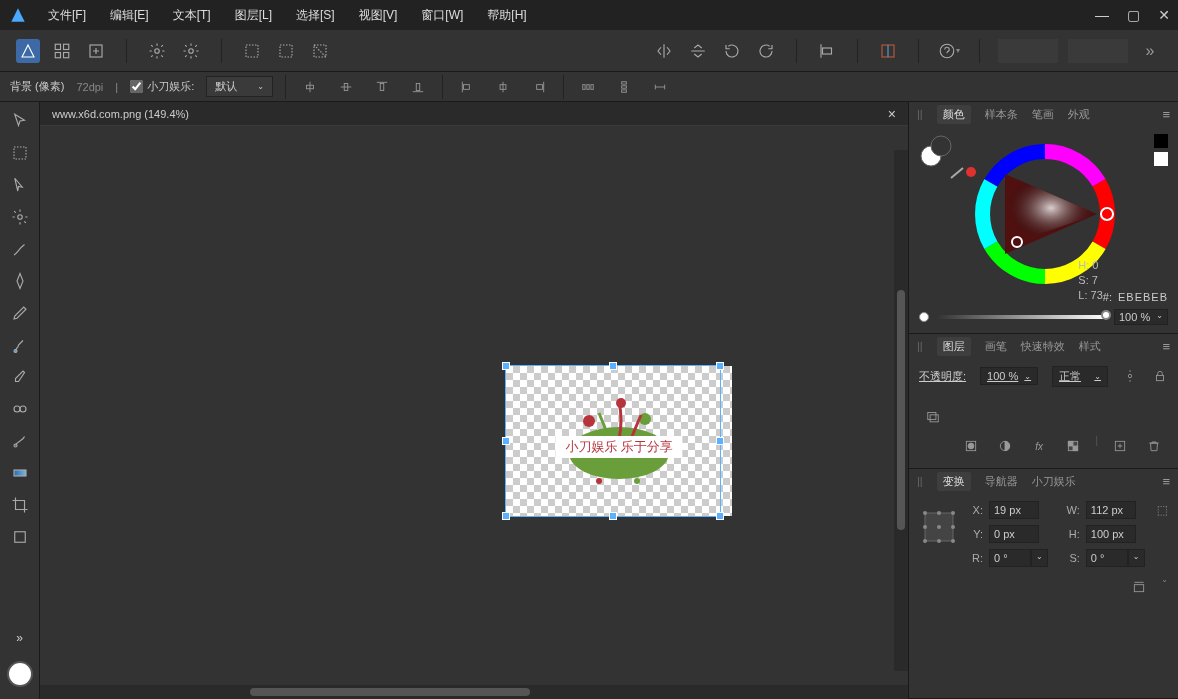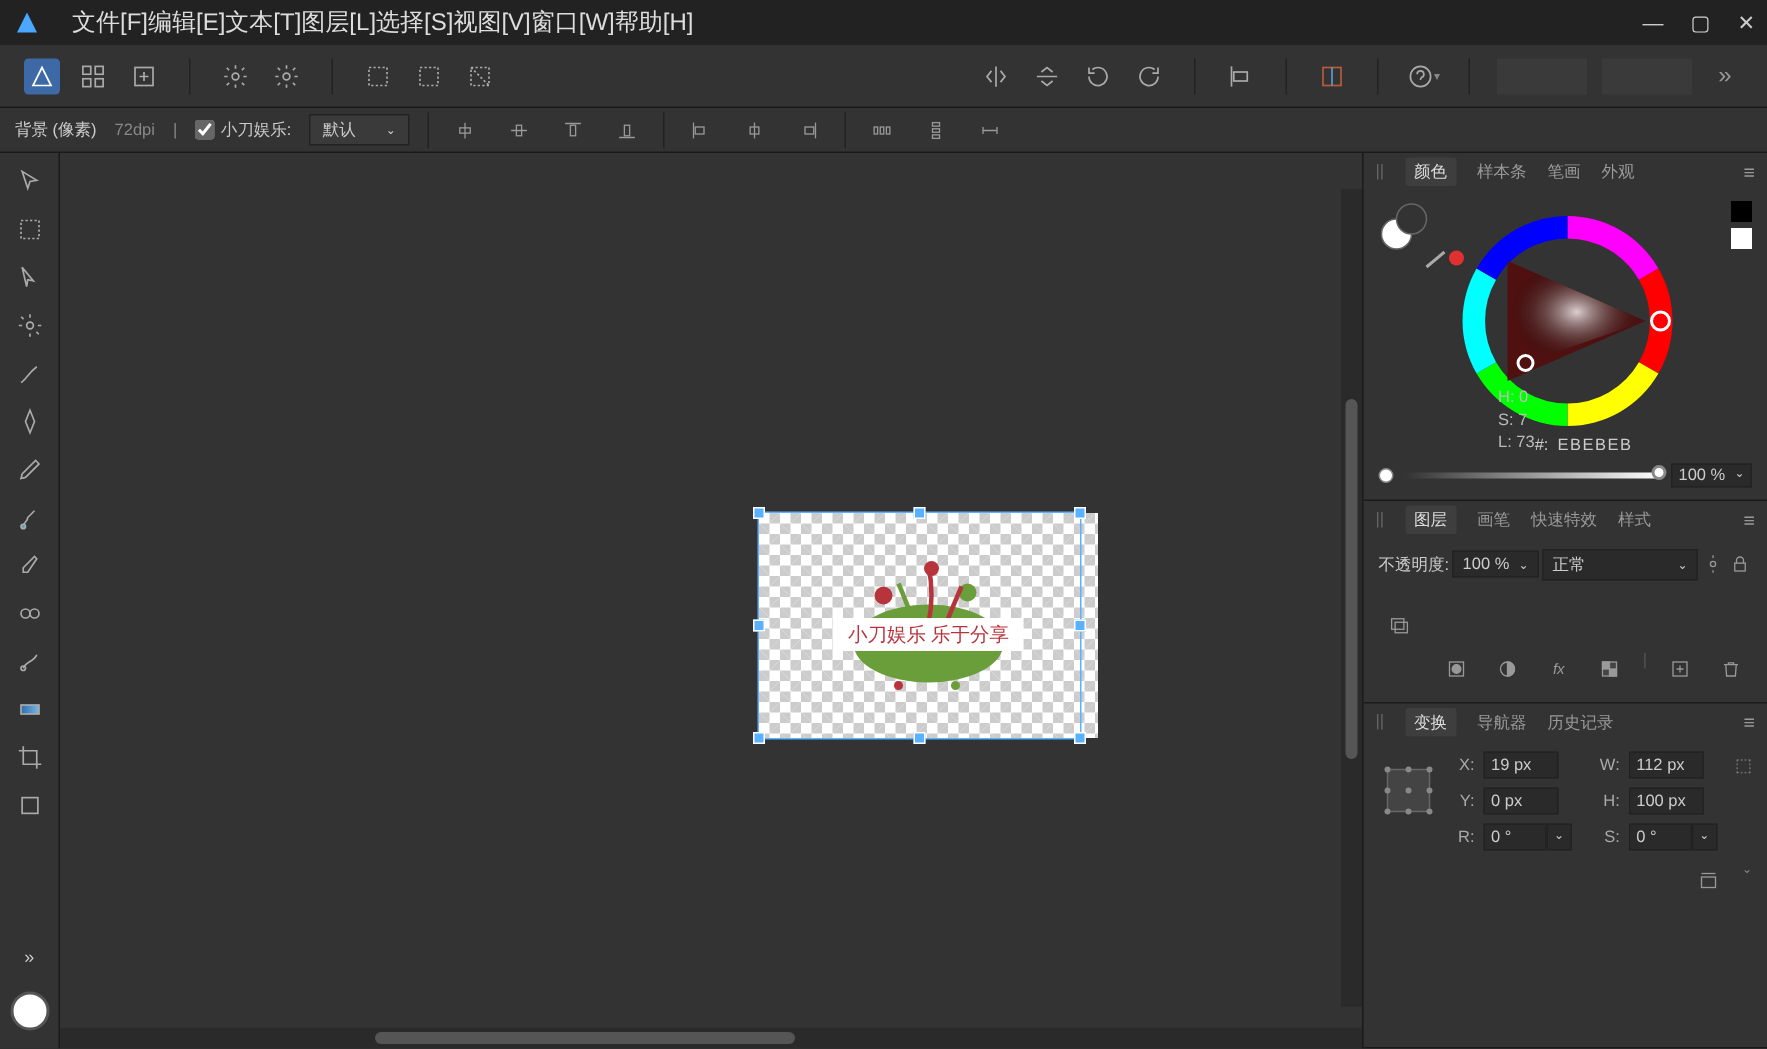--- a/index.html
+++ b/index.html
@@ -1,20 +1,20 @@
 <!DOCTYPE html>
 <html><head>
 <meta charset="utf-8">
 <style>
 * { margin: 0; padding: 0; box-sizing: border-box; font-family: "Microsoft YaHei", sans-serif; }
 body { background: #333333; color: #ccc; overflow: hidden; width: 1178px; height: 699px; position: relative; }
 
 .titlebar { height: 30px; background: #222; display: flex; align-items: center; padding: 0 8px; }
 .logo { width: 20px; height: 20px; margin-right: 20px; }
-.menubar { display: flex; flex: 1; font-size: 16px; }
+.menubar { display: flex; gap: 24px; flex: 1; font-size: 12px; }
 .menubar span { cursor: pointer; color: #ddd; }
 .window-ctrl { display: flex; gap: 18px; align-items: center; }
 .window-ctrl span { cursor: pointer; font-size: 14px; color: #ccc; }
 
 .toolbar-top { height: 42px; background: #333; display: flex; align-items: center; padding: 0 10px; gap: 12px; border-bottom: 1px solid #1a1a1a; }
 .tool-icon { width: 24px; height: 24px; display: flex; align-items: center; justify-content: center; cursor: pointer; }
 .tool-group { display: flex; gap: 10px; align-items: center; padding: 0 6px; }
 .sep { width: 1px; height: 24px; background: #222; }
 
 .toolbar-sub { height: 30px; background: #333; display: flex; align-items: center; padding: 0 10px; gap: 12px; font-size: 11px; border-bottom: 1px solid #1a1a1a; }
@@ -62,21 +62,21 @@
 .color-readouts { font-size: 11px; line-height: 15px; color: #bbb; }
 .hex-readout { display: flex; align-items: center; gap: 6px; margin-top: 4px; }
 .swatches-pair { display: flex; flex-direction: column; gap: 4px; margin-left: auto; }
 .swatch { width: 14px; height: 14px; }
 .opacity-row { display: flex; align-items: center; gap: 8px; margin-top: 6px; }
 .slider-track { flex: 1; height: 4px; background: linear-gradient(90deg, #333, #fff); border-radius: 2px; position: relative; }
 .slider-thumb { position: absolute; width: 10px; height: 10px; background: #fff; border: 2px solid #888; border-radius: 50%; top: -5px; }
 .opacity-value { width: 54px; background: #2a2a2a; border: 1px solid #222; padding: 1px 4px; display: flex; justify-content: space-between; }
 
 .layers-body { padding: 6px 10px 10px; }
-.layer-controls-row { display: flex; align-items: center; gap: 2px; margin-bottom: 6px; }
+.layer-controls-row { display: flex; align-items: center; gap: 14px; margin-bottom: 6px; text-decoration: underline; }
 .layer-opacity, .blend-mode { background: #2a2a2a; border: 1px solid #222; padding: 2px 6px; display: flex; align-items: center; justify-content: space-between; }
 .layer-opacity { width: 58px; }
 .blend-mode { flex: 1; }
 .layer-row { display: flex; align-items: center; height: 38px; background: #5b7aa0; padding: 0 6px; gap: 8px; }
 .layer-thumb { width: 36px; height: 30px; background: #222; border: 1px solid #000; }
 .layer-name { flex: 1; color: #fff; font-size: 12px; }
 .layer-icons-row { display: flex; gap: 10px; justify-content: flex-end; padding: 6px 2px 0; }
 
 .transform-body { padding: 8px 10px; }
 .transform-grid { display: grid; grid-template-columns: auto 1fr auto auto 1fr auto; gap: 6px 6px; align-items: center; font-size: 11px; }
@@ -393,20 +393,24 @@
     <span class="tool-icon">
         <svg class="svg-icon" viewBox="0 0 24 24">
           <rect x="5" y="5" width="14" height="14"></rect>
         </svg>
       </span>
     <span class="expand-arrow">»</span>
     <div class="color-circle"></div>
   </div>
 
   <div class="canvas-area">
+    <div class="doc-tab">
+      <span>www.x6d.com.png (149.4%)</span>
+      <span class="close">×</span>
+    </div>
     <div class="canvas-viewport">
       <div class="canvas-content">
         <div class="splat-img">
           <div class="splat-shape">
             <svg viewBox="0 0 140 100" width="140" height="100">
               <ellipse cx="70" cy="62" rx="50" ry="26" fill="#6a9e3a"></ellipse>
               <circle cx="40" cy="30" r="6" fill="#b8343d"></circle>
               <circle cx="72" cy="12" r="5" fill="#b8343d"></circle>
               <circle cx="96" cy="28" r="6" fill="#6a9e3a"></circle>
               <path d="M70 10 Q74 30 70 48" stroke="#b8343d" stroke-width="3" fill="none"></path>
@@ -479,21 +483,21 @@
               <path d="M-40,-40 L52,0 L-28,28 Z" fill="url(#wheelg)" opacity="0.8"></path>
               <circle cx="62" cy="0" r="6" fill="none" stroke="#fff" stroke-width="2"></circle>
               <circle cx="-28" cy="28" r="5" fill="none" stroke="#fff" stroke-width="2"></circle>
             </g>
           </svg>
           <div class="swatches-pair">
             <div class="swatch" style="background:#000"></div>
             <div class="swatch" style="background:#fff"></div>
           </div>
         </div>
-        <div style="display:flex;justify-content:center;align-items:flex-end;margin-top:-36px">
+        <div style="display:flex;justify-content:flex-end;align-items:flex-end;margin-top:-36px">
           <div class="color-readouts">
             <div>H: 0</div>
             <div>S: 7</div>
             <div>L: 73</div>
           </div>
           <div class="hex-readout">
             <span>#:</span>
             <span style="letter-spacing:1px">EBEBEB</span>
           </div>
         </div>
@@ -587,21 +591,21 @@
             </span>
         </div>
       </div>
     </div>
 
     <div class="panel" style="flex:1">
       <div class="panel-tabs">
         <span style="color:#666">||</span>
         <span class="active">变换</span>
         <span>导航器</span>
-        <span>历史记录</span>
+        <span>小刀娱乐</span>
         <span class="menu-btn">≡</span>
       </div>
       <div class="transform-body">
         <div style="display:flex;gap:10px;align-items:flex-start">
           <svg width="40" height="40" viewBox="0 0 40 40" style="margin-top:6px">
             <rect x="6" y="6" width="28" height="28" fill="#444" stroke="#666"></rect>
             <circle cx="6" cy="6" r="2" fill="#888"></circle>
               <circle cx="20" cy="6" r="2" fill="#888"></circle>
               <circle cx="34" cy="6" r="2" fill="#888"></circle>
             <circle cx="6" cy="20" r="2" fill="#888"></circle>

